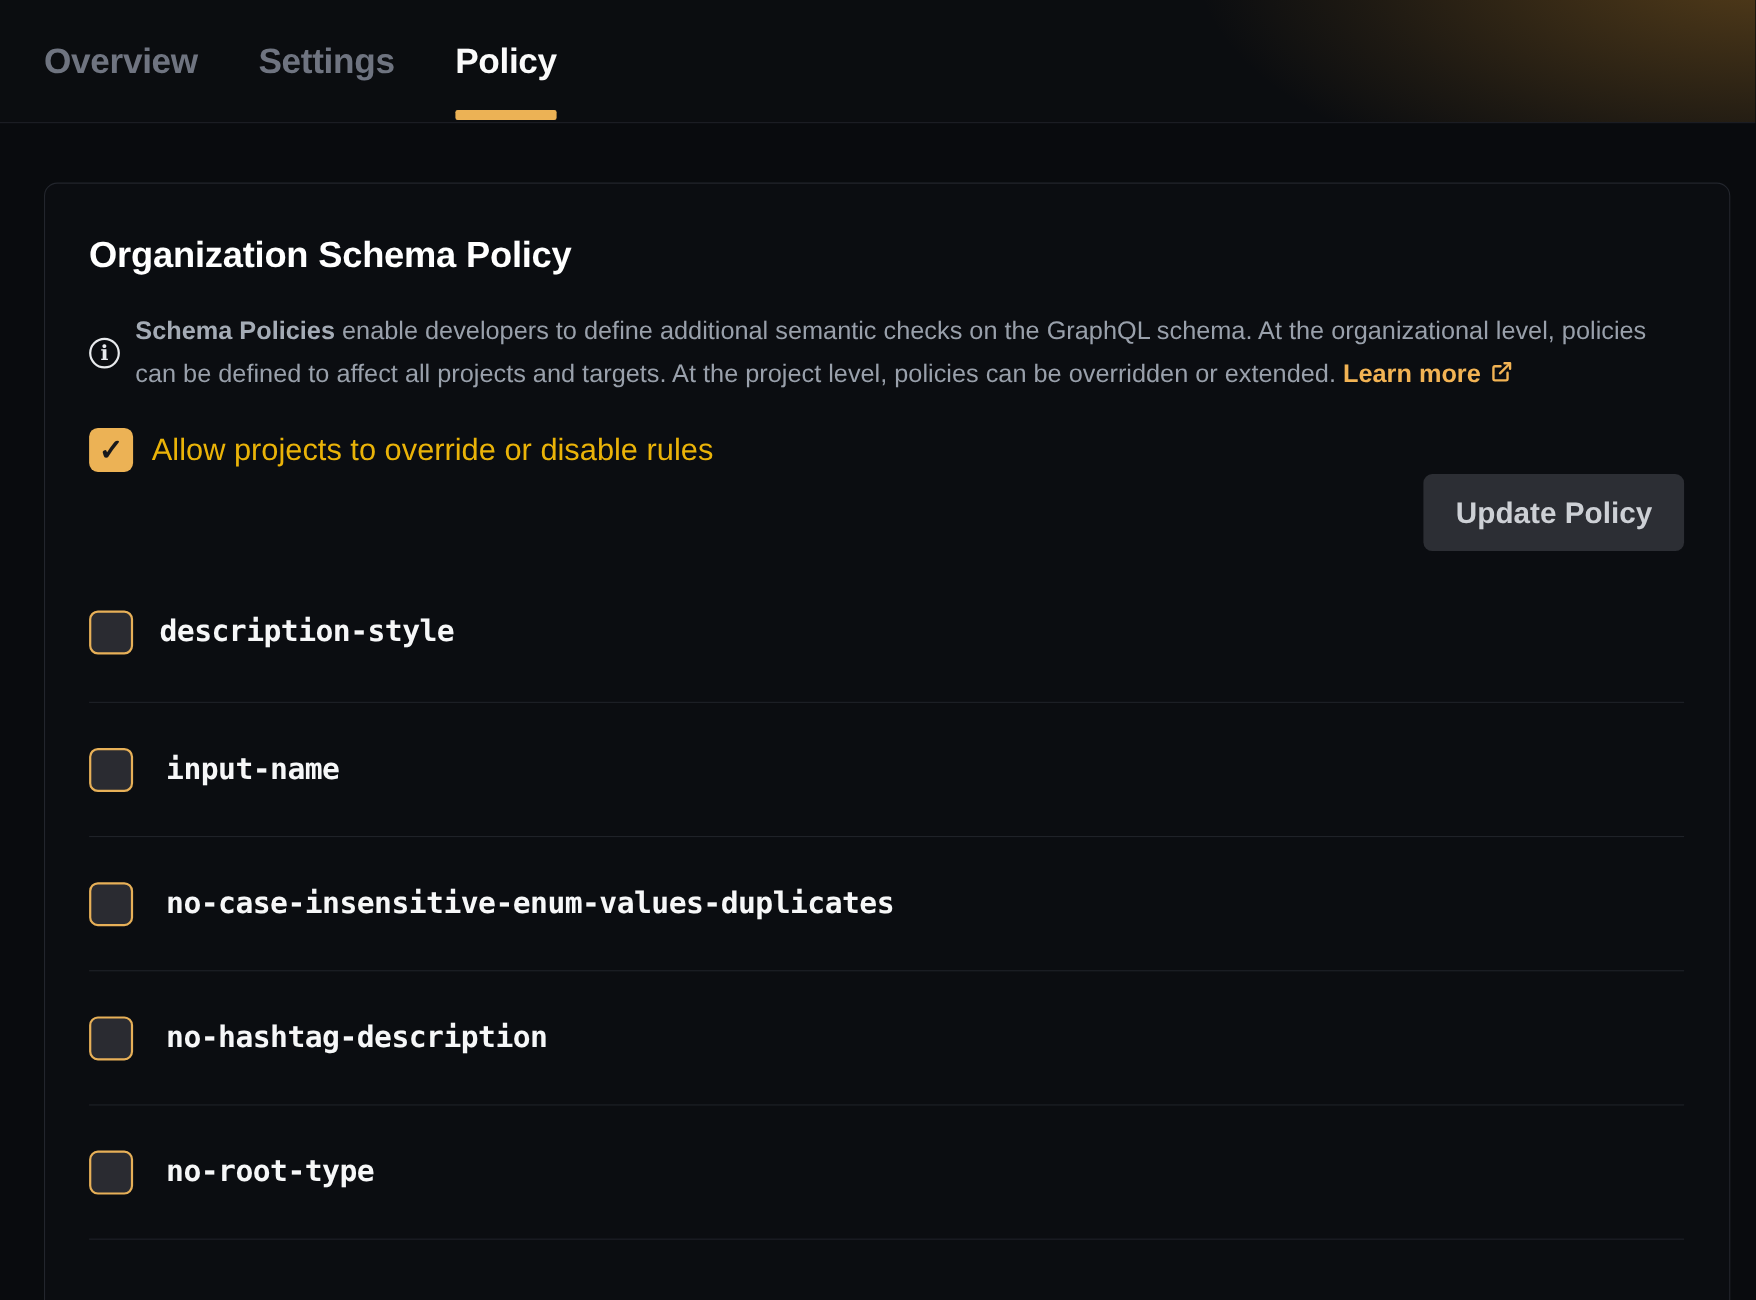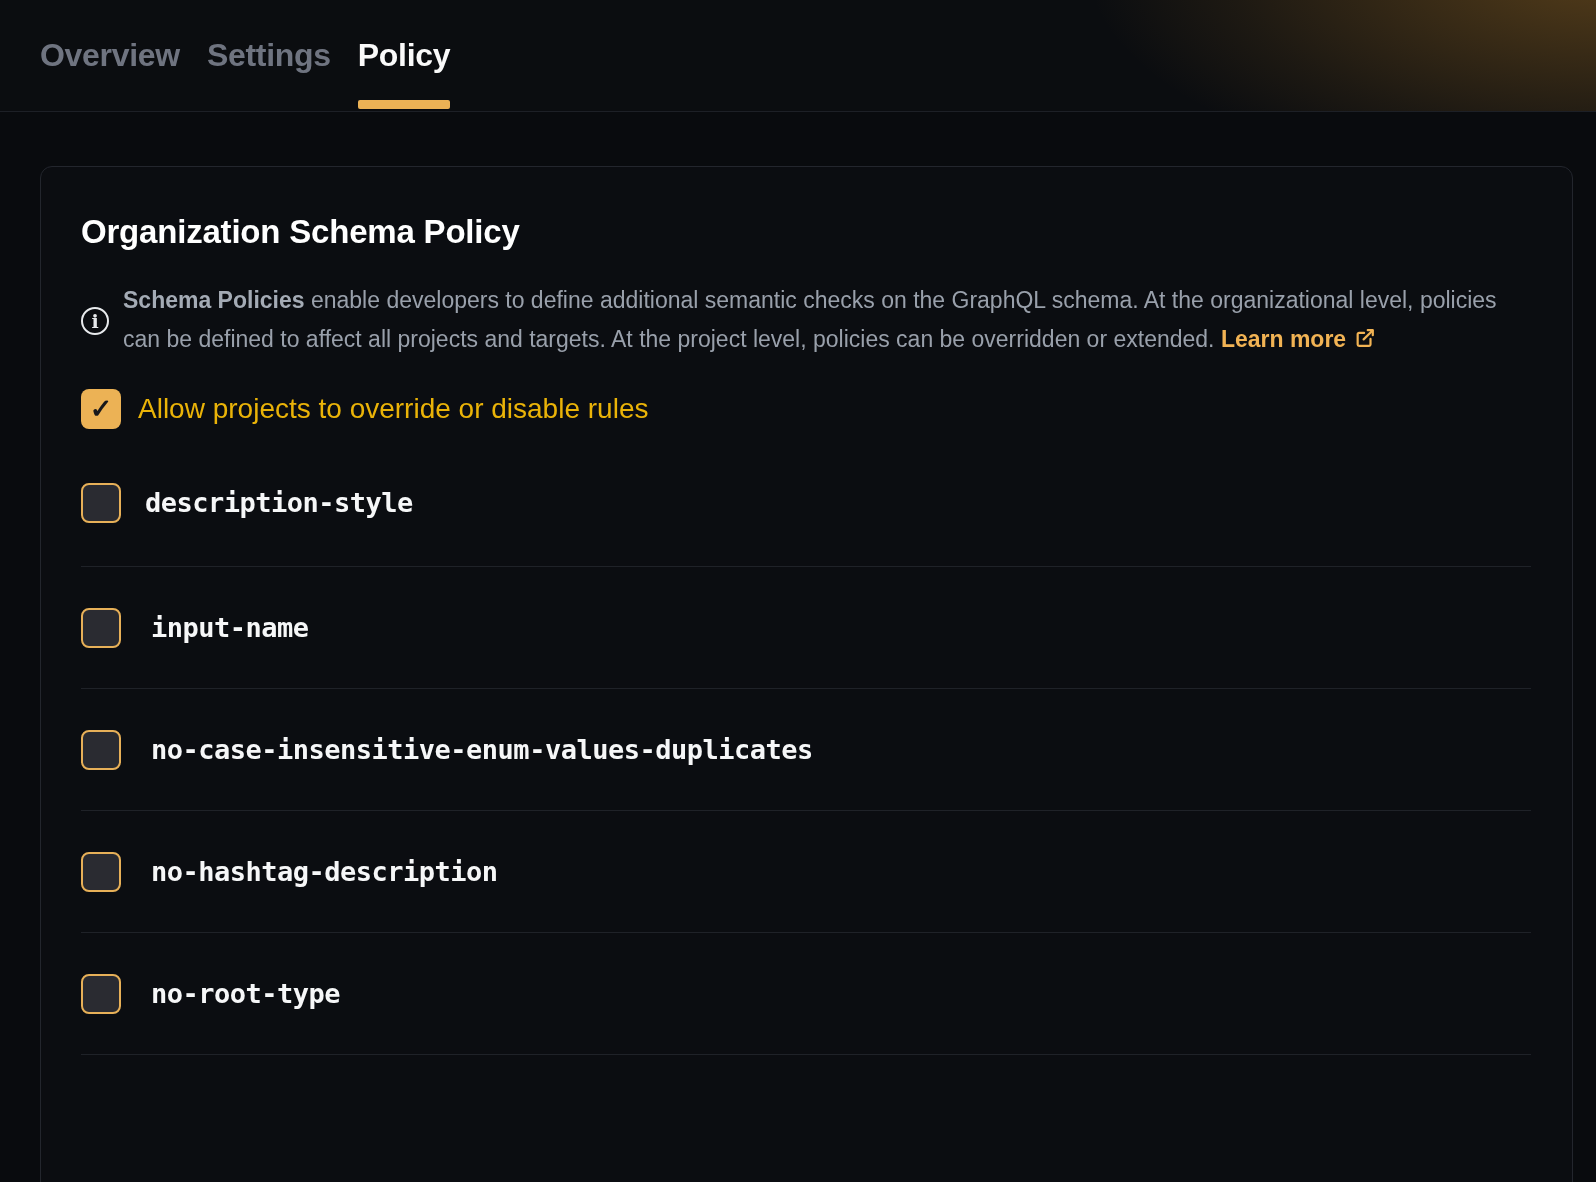--- a/index.html
+++ b/index.html
@@ -11,21 +11,21 @@
     color: #e5e7eb;
   }
 
   
   .tabs-bar {
     position: relative;
     height: 112px;
     padding: 0 40px;
     display: flex;
     align-items: stretch;
-    gap: 27px;
+    gap: 55px;
     background:
       radial-gradient(700px 300px at 101% -30%, rgba(190, 130, 40, 0.42), rgba(190, 130, 40, 0.10) 55%, transparent 75%),
       #0b0d10;
     border-bottom: 1px solid #1d2026;
   }
   .tab {
     position: relative;
     display: flex;
     align-items: center;
     font-size: 32px;
@@ -183,20 +183,23 @@
               </svg></span></a></p>
     </div>
 
     <div class="allow-row">
       <span class="checkbox checked" role="checkbox" aria-checked="true">
         <span class="checkmark">✓</span>
       </span>
       <span class="allow-label">Allow projects to override or disable rules</span>
     </div>
 
+    <div class="button-row">
+      <button class="update-btn">Update Policy</button>
+    </div>
 
     <div class="rules-list">
       <div class="rule-row">
         <span class="checkbox unchecked" role="checkbox" aria-checked="false"></span>
         <span class="rule-name">description-style</span>
       </div>
       <div class="rule-row">
         <span class="checkbox unchecked" role="checkbox" aria-checked="false"></span>
         <span class="rule-name">input-name</span>
       </div>

